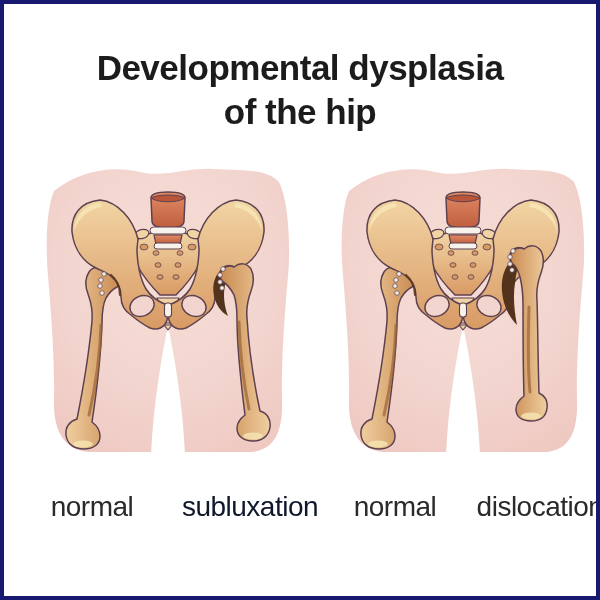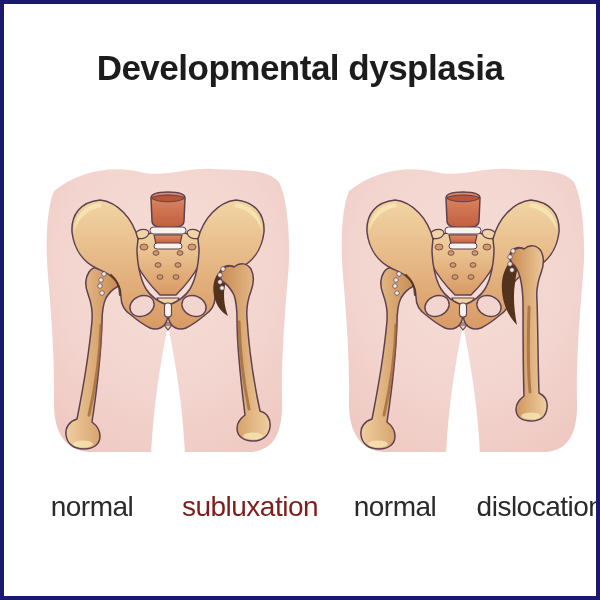--- a/index.html
+++ b/index.html
@@ -36,20 +36,21 @@
   .lbl-2{left:367px;}
   .lbl-3{left:512px;}
 </style>
 </head>
 <body>
 
 <div id="frame" style="border-color: rgb(25, 25, 112); background: rgb(255, 255, 255);">
 
   <div class="title" style="color: rgb(28, 28, 28);">
     <div>Developmental dysplasia</div>
+    <div>of the hip</div>
   </div>
 
   <div id="figure-left" class="figure">
 <svg viewBox="0 0 260 310" xmlns="http://www.w3.org/2000/svg">
   <defs>
     <radialGradient id="skin0" cx="50%" cy="35%" r="78%">
       <stop offset="0%" stop-color="#f6ddd7"></stop>
       <stop offset="55%" stop-color="#f3d5cf"></stop>
       <stop offset="100%" stop-color="#eec7c0"></stop>
     </radialGradient>
@@ -232,16 +233,16 @@
           <circle cx="177" cy="100" r="2.3" fill="#efeae3" stroke="#5e4150" stroke-width="0.7"></circle>
           <circle cx="177" cy="107" r="2.3" fill="#efeae3" stroke="#5e4150" stroke-width="0.7"></circle>
           <circle cx="179" cy="113" r="2.3" fill="#efeae3" stroke="#5e4150" stroke-width="0.7"></circle>
     <path d="M196,150 C195,185 195,215 197,235" fill="none" stroke="#9a6234" stroke-width="3" stroke-linecap="round" opacity="0.7"></path>
     <ellipse cx="198" cy="259" rx="10" ry="3.5" fill="#f5e3b2" opacity="0.85"></ellipse>
   </g>
 </svg>
     </div>
 
   <span class="label lbl-0" style="color: rgb(42, 42, 42);">normal</span>
-  <span class="label lbl-1" style="color: #7f1d1d;">subluxation</span>
+  <span class="label lbl-1" style="color: #0f172a;">subluxation</span>
   <span class="label lbl-2" style="color: rgb(42, 42, 42);">normal</span>
   <span class="label lbl-3" style="color: rgb(42, 42, 42);">dislocation</span>
 </div>
 
 </body></html>

